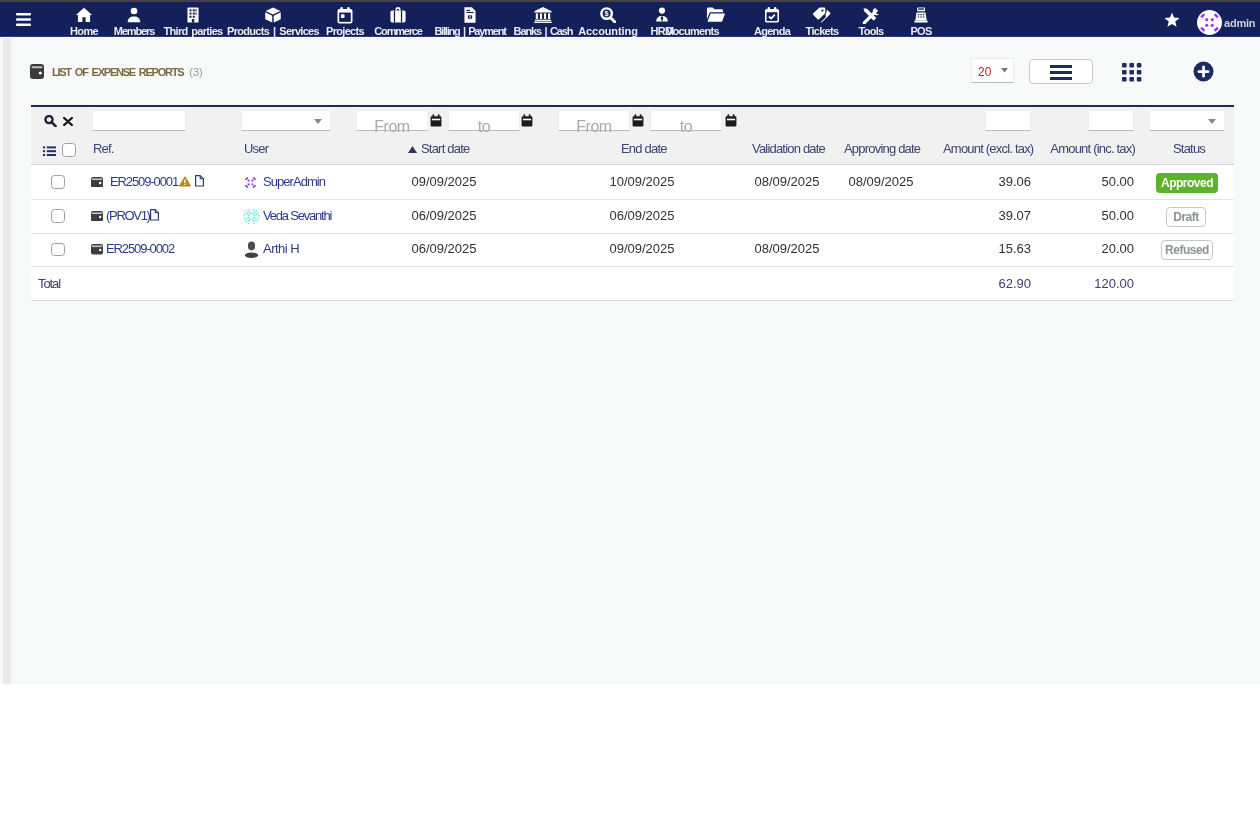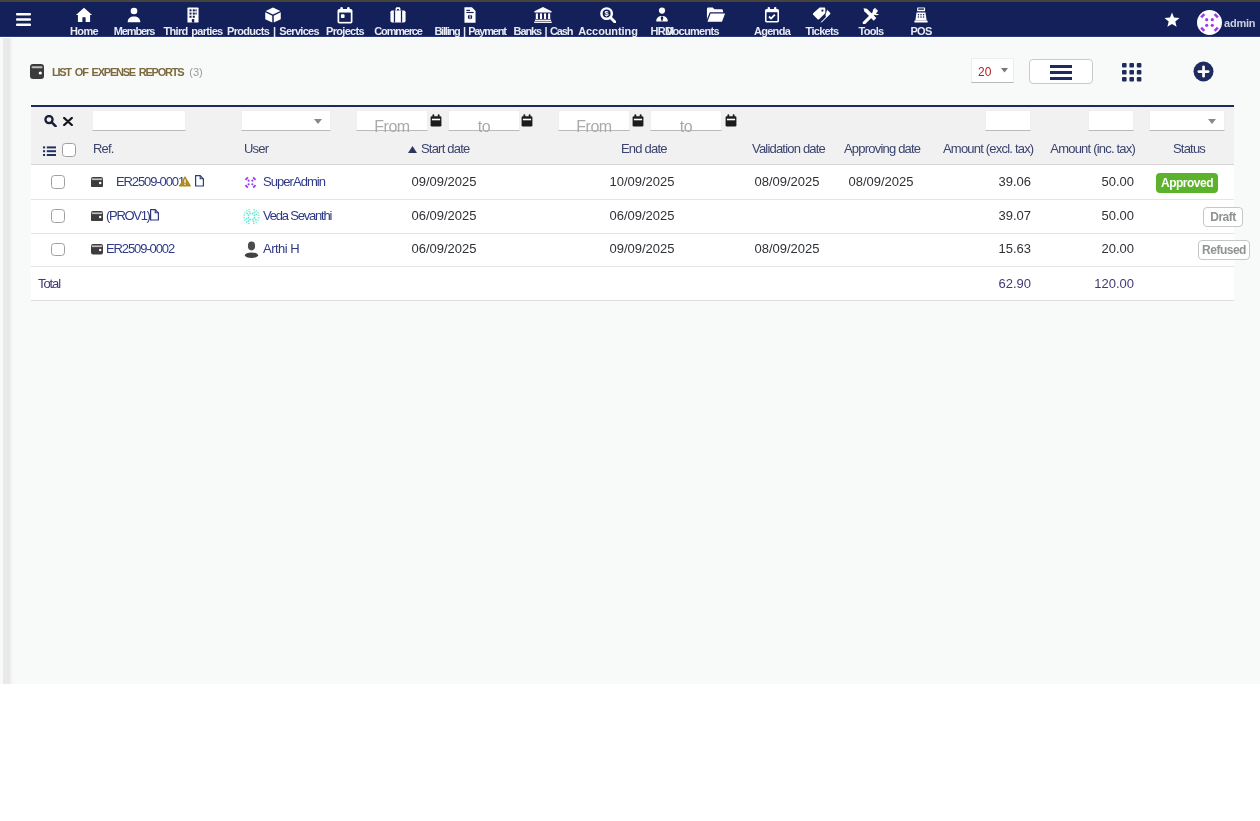--- a/index.html
+++ b/index.html
@@ -29,21 +29,21 @@
 .hd { position:absolute; font-size:13px; line-height:13px; color:#3c436e; letter-spacing:-0.8px; }
 .cell { position:absolute; font-size:13px; line-height:13px; color:#2e3136; }
 .link { color:#2e3a85; }
 .input { position:absolute; background:#fff; border:1px solid #efefef; border-bottom:1px solid #bbb; height:21px; top:4px; }
 .sel { position:absolute; background:#fff; border:1px solid #efefef; border-bottom:1px solid #bbb; height:21px; top:4px; }
 .sel:after { content:""; position:absolute; right:8px; top:8px; width:0; height:0; border-left:4px solid transparent; border-right:4px solid transparent; border-top:5px solid #888; }
 .dph { position:absolute; top:7px; width:100%; text-align:center; font-size:16px; color:#aaa; letter-spacing:-0.5px; }
 .cb { position:absolute; width:13.5px; height:13.5px; background:#fff; border:1.8px solid #9f9f9f; border-radius:3.5px; }
 .badge { position:absolute; height:20px; border-radius:4px; font-size:12px; font-weight:700; text-align:center; letter-spacing:-0.5px; }
 .bgreen { background:#5cb22a; color:#fff; line-height:20px; }
-.bout { background:#fff; border:1px solid #c3c8c7; color:#8d9392; line-height:18px;margin-left:37px; }
+.bout { background:#fff; border:1px solid #c3c8c7; color:#8d9392; line-height:18px; }
 .tot { font-size:13px; line-height:13px; color:#413a74; position:absolute; }
 </style>
 </head>
 <body>
 <div id="app">
 <div id="topstrip"></div>
 <div id="navbar"></div>
 <div id="page"></div>
 <div id="vstrip"></div>
 
@@ -349,21 +349,21 @@
             <path d="M0.6 0.6 h4.6 l3.2 3.2 v7.2 h-7.8 Z" fill="#fff" stroke="#2c3a7c" stroke-width="1.2" stroke-linejoin="round"></path>
             <path d="M5.2 0.6 v3.2 h3.2" fill="none" stroke="#2c3a7c" stroke-width="1.1"></path>
           </g>
 </defs>
       </svg>
 
 <div class="cb" style="left:51px;top:175px"></div>
 <svg class="abs" style="left:91px;top:176.5px" width="12" height="10.5">
         <use href="#walletico"></use>
       </svg>
-<div class="cell link abs" style="left:116px;top:175px;letter-spacing:-1.1px">ER2509-0001</div>
+<div class="cell link abs" style="left:110px;top:175px;letter-spacing:-1.1px">ER2509-0001</div>
 <svg class="abs" style="left:179px;top:176px" width="12" height="11" viewBox="0 0 12 11">
         <path d="M6 1 L11.2 9.9 H0.8 Z" fill="#ad8b1e" stroke="#ad8b1e" stroke-width="1.3" stroke-linejoin="round"></path>
         <rect x="5.35" y="3.4" width="1.3" height="3.4" fill="#fff"></rect>
         <rect x="5.35" y="7.6" width="1.3" height="1.3" fill="#fff"></rect>
       </svg>
 <svg class="abs" style="left:195px;top:175px" width="9" height="12" viewBox="0 0 9 12">
         <use href="#docico"></use>
       </svg>
 <svg class="abs" style="left:243px;top:174.5px" width="15" height="15" viewBox="0 0 25 25">
         <circle cx="12.5" cy="12.5" r="12.5" fill="#fff"></circle>

